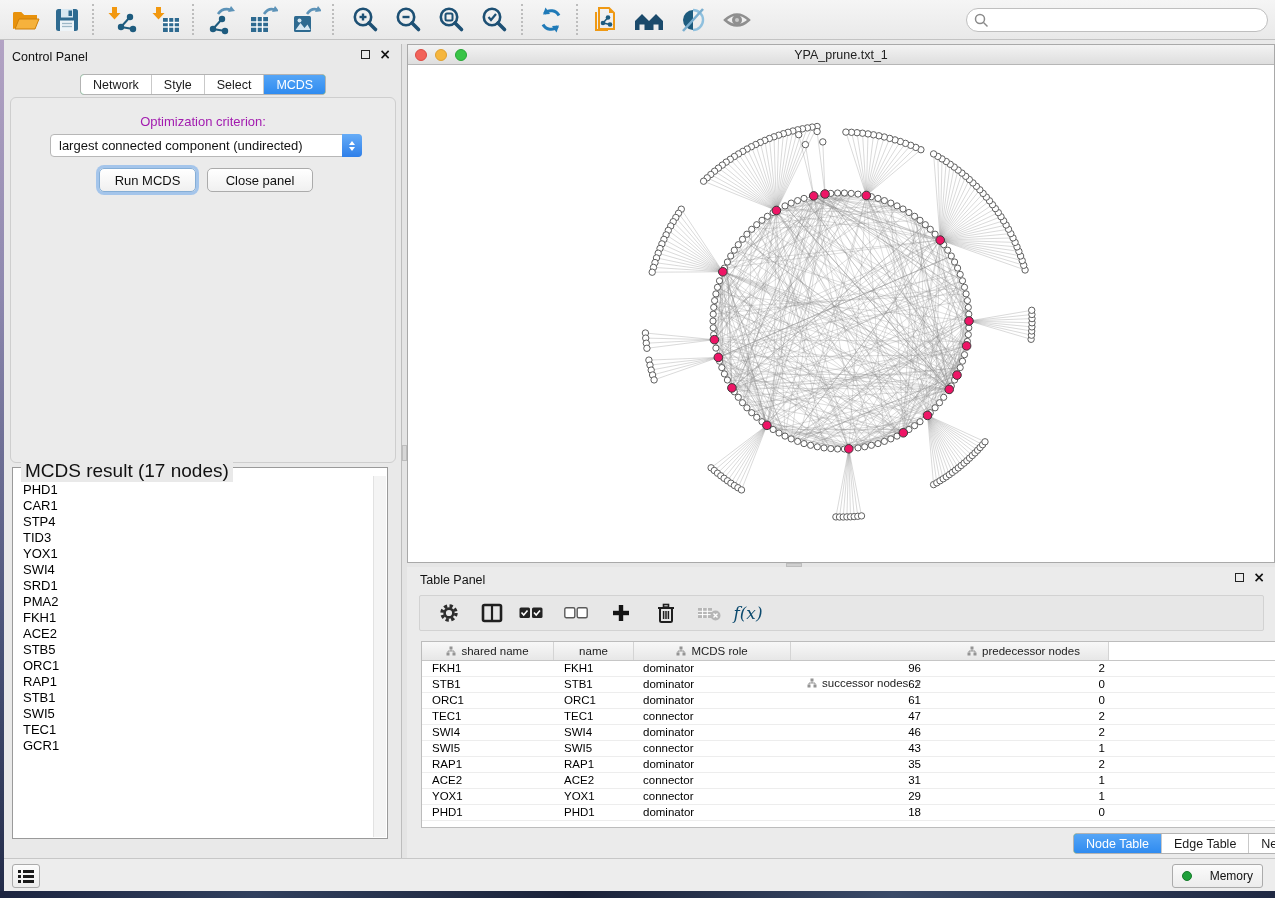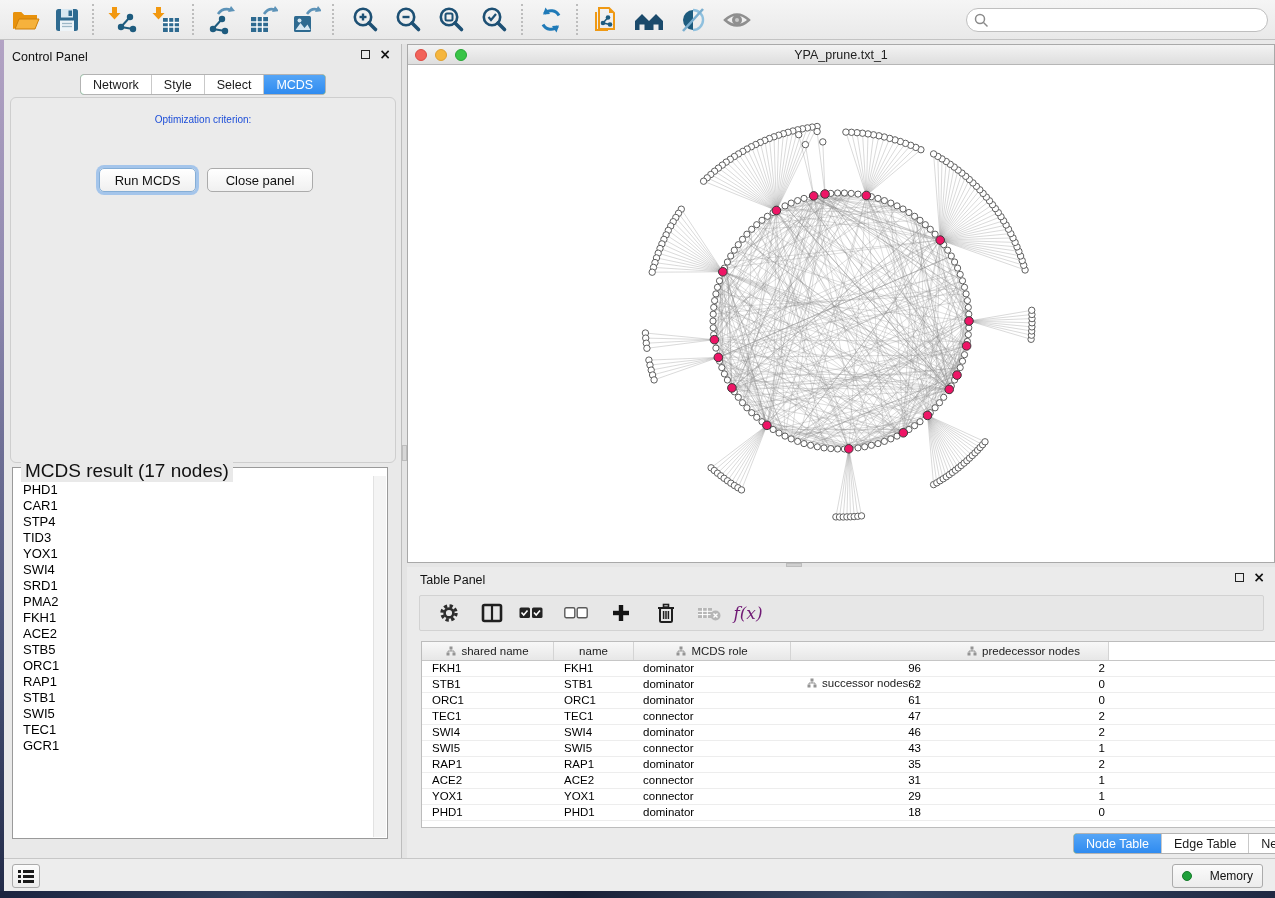--- a/index.html
+++ b/index.html
@@ -30,21 +30,21 @@
   .float-ic { width:9px; height:9px; border:1.6px solid #222; display:inline-block; }
   .close-ic { font-weight:800; font-size:14px; line-height:10px; color:#111; font-family:"DejaVu Sans",sans-serif; }
 
   .seg-bar { position:absolute; display:flex; border:1px solid #b3b3b3; border-radius:4px; overflow:hidden; background:#22c55e; height:21px; }
   .cp-tabs { left:76px; top:30px; }
   .seg-tab { padding:3px 12px; font-size:12.5px; background:#fff; border-left:1px solid #c9c9c9; cursor:default; white-space:nowrap; }
   .seg-tab:first-child { border-left:none; }
   .seg-tab.active { background:linear-gradient(#55a5f6,#2f8bf0); color:#fff; }
 
   .cp-box { position:absolute; left:6px; top:53px; width:386px; height:366px; background:#ebebeb; border:1px solid #cecece; border-radius:6px; }
-  .opt-label { text-align:center; margin-top:16px; font-size:10px; color:#1d4ed8; }
+  .opt-label { text-align:center; margin-top:16px; font-size:13px; color:#a21caf; }
   .dropdown { position:absolute; left:39px; top:36px; width:312px; height:23px; background:#fff; border:1px solid #b7b7b7; border-radius:4px;
     display:flex; align-items:center; }
   .dropdown .dd-text { flex:1; padding-left:8px; font-size:13px; color:#111; white-space:nowrap; }
   .dd-cap { width:20px; height:23px; margin:-1px -1px -1px 0; border-radius:0 4px 4px 0; background:linear-gradient(#66acf7,#2e7fe9);
     display:flex; flex-direction:column; align-items:center; justify-content:center; gap:2px; }
   .tri-up { width:0; height:0; border-left:3.5px solid transparent; border-right:3.5px solid transparent; border-bottom:4.5px solid #fff; }
   .tri-dn { width:0; height:0; border-left:3.5px solid transparent; border-right:3.5px solid transparent; border-top:4.5px solid #fff; }
   .btn { position:absolute; top:70px; height:24px; background:linear-gradient(#ffffff,#f0f0f0); border:1px solid #ababab; border-radius:5px;
     font-size:13px; color:#111; display:flex; align-items:center; justify-content:center; font-family:"Liberation Sans",sans-serif; }
   .btn-run { left:88px; width:97px; border-color:#85aed6; box-shadow:0 0 0 3px rgba(105,165,235,.55); }
@@ -72,21 +72,21 @@
   .net-canvas { position:absolute; left:0; top:20px; width:866px; height:497px; background:#fff; }
 
   .hsplit { position:absolute; left:407px; top:563px; width:868px; height:4px; background:#e6e6e6; }
   .hgrip { position:absolute; left:379px; top:0; width:16px; height:4px; background:#cfcfcf; border:1px solid #bdbdbd; }
 
   
   .table-panel { position:absolute; left:407px; top:567px; width:868px; height:291px; background:#ebebeb; }
   .tp-toolbar { position:absolute; left:12px; top:28px; right:11px; height:36px; background:#e7e7e7; border:1px solid #d2d2d2; border-radius:2px;
     display:flex; align-items:center; padding-left:16px; }
   .tp-ic { display:flex; align-items:center; justify-content:center; width:26px; height:26px; margin-right:13px; }
-  .fx-label { font-family:"DejaVu Serif", serif; font-style:italic; font-size:17px; color:#701a75; }
+  .fx-label { font-family:"DejaVu Serif", serif; font-style:italic; font-size:17px; color:#0c4a6e; }
 
   .ntable { position:absolute; left:14px; top:74px; width:954px; height:187px; background:#fff; border:1px solid #bcbcbc; overflow:hidden; }
   .thead { display:flex; height:19px; background:linear-gradient(#f8f8f8,#e7e7e7); border-bottom:1px solid #c6c6c6; }
   .th { display:flex; align-items:center; justify-content:center; gap:5px; font-size:11.5px; color:#222; border-right:1px solid #d4d4d4; position:relative; }
   .th .sort { color:#777; font-size:9px; margin-left:2px; }
   .trow { display:flex; height:16px; border-bottom:1px solid #ededed; background:#fff; }
   .td { font-size:11.5px; color:#000; line-height:15px; white-space:nowrap; overflow:hidden; }
   .td.l { text-align:left; }
   .td.r { text-align:right; }
   .tbl-scroll { position:absolute; right:0; top:19px; bottom:0; width:14px; background:#fafafa; border-left:1px solid #e4e4e4; }
@@ -282,20 +282,27 @@
       </span>
     </div>
     <div class="seg-bar cp-tabs" id="cp-tabs">
         <div class="seg-tab">Network</div>
         <div class="seg-tab">Style</div>
         <div class="seg-tab">Select</div>
         <div class="seg-tab active">MCDS</div>
       </div>
     <div class="cp-box">
       <div class="opt-label">Optimization criterion:</div>
+      <div class="dropdown">
+        <span class="dd-text">largest connected component (undirected)</span>
+        <span class="dd-cap">
+            <span class="tri-up"></span>
+            <span class="tri-dn"></span>
+          </span>
+      </div>
       <div class="btn btn-run">Run MCDS</div>
       <div class="btn btn-close">Close panel</div>
     </div>
     <div class="groupbox">
       <span class="group-legend">MCDS result (17 nodes)</span>
       <div class="mcds-list" id="mcds-list">
           <div class="mcds-item">PHD1</div>
           <div class="mcds-item">CAR1</div>
           <div class="mcds-item">STP4</div>
           <div class="mcds-item">TID3</div>

